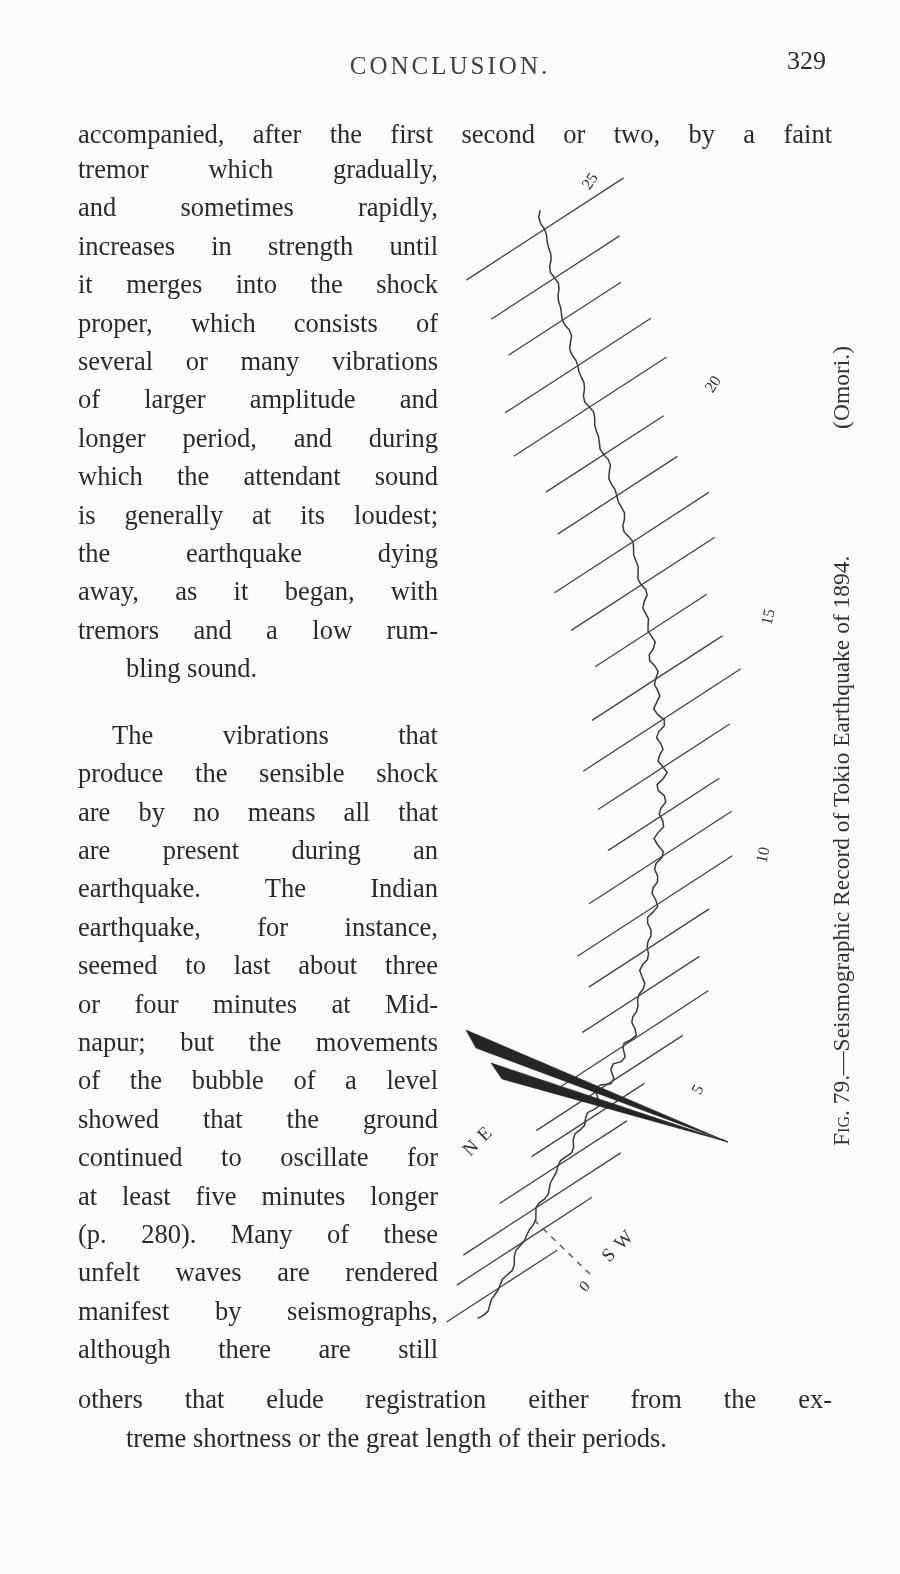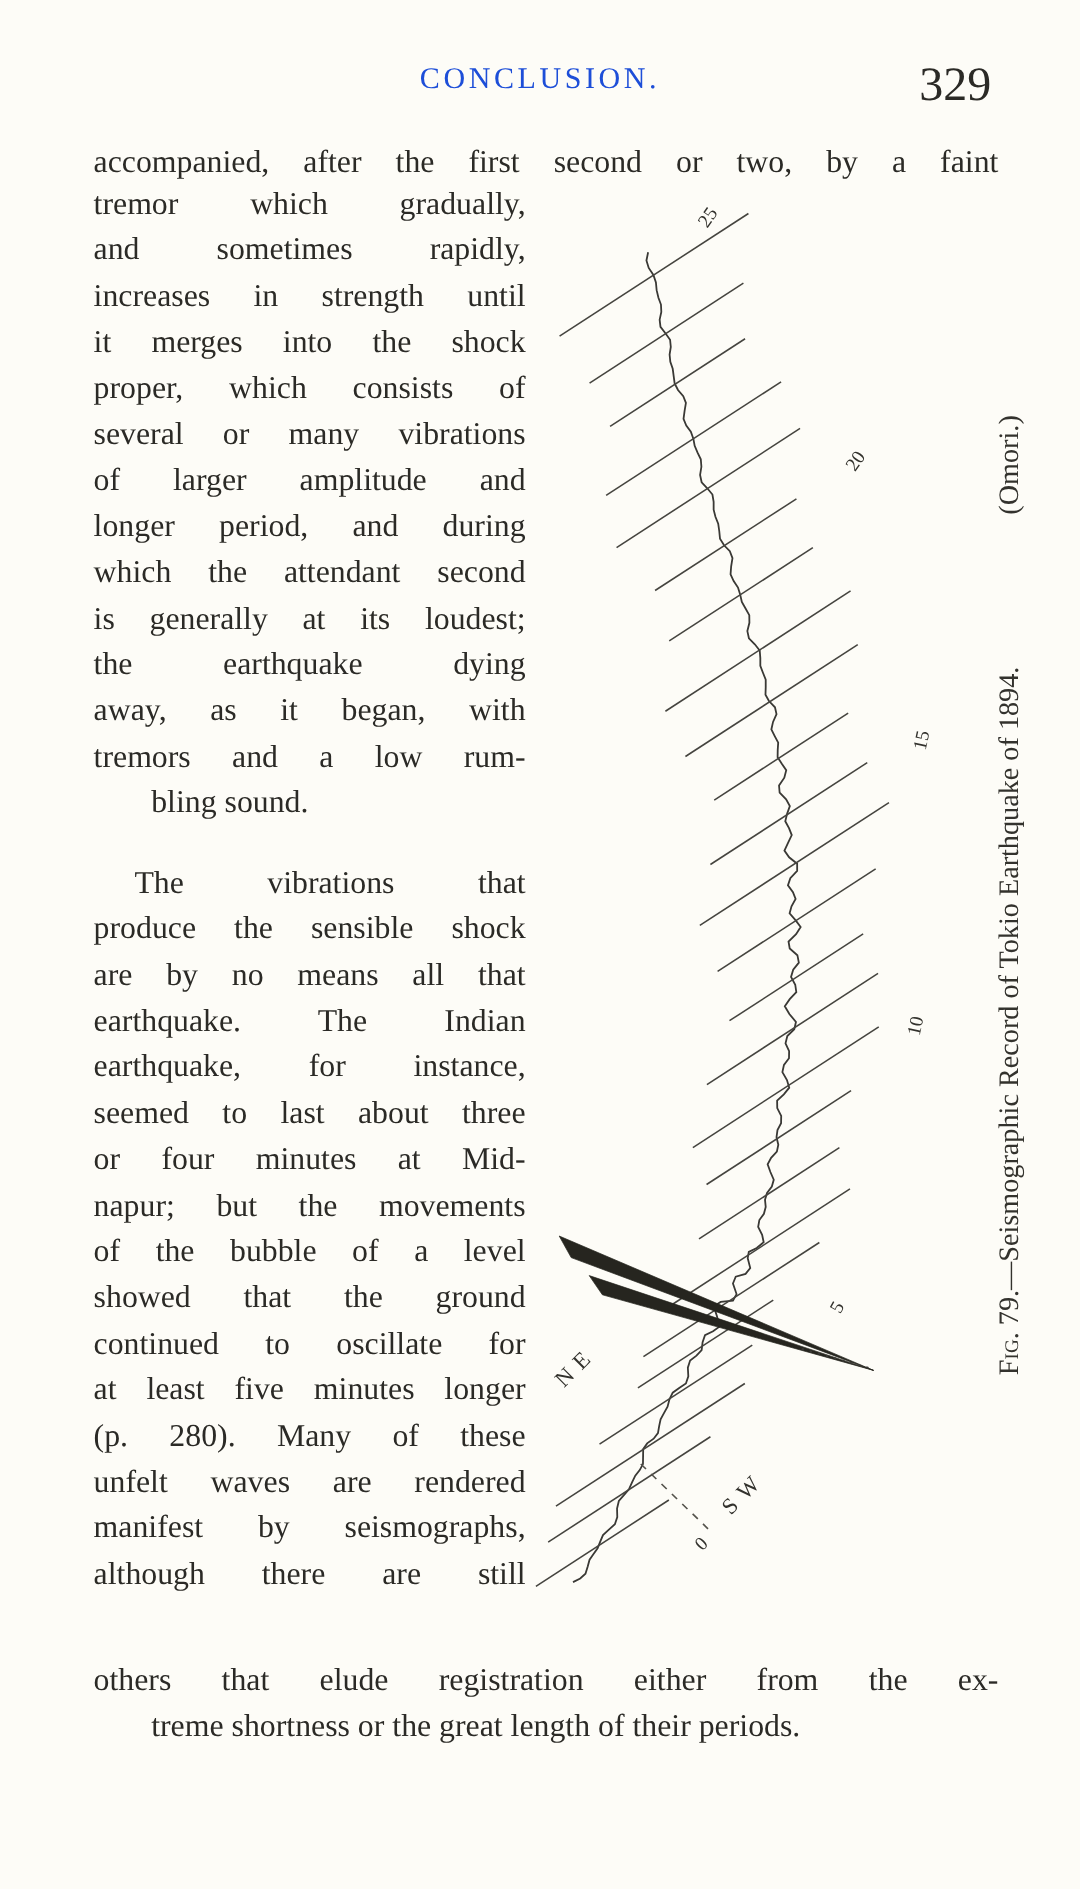--- a/index.html
+++ b/index.html
@@ -3,24 +3,24 @@
 <meta charset="utf-8">
 <style>
   html,body { margin:0; padding:0; background:#e8e6e0; }
   .page {
     position:relative; width:900px; height:1574px;
     background:#fdfcf7; color:#2b2a26; overflow:hidden;
     font-family:"Liberation Serif", serif;
   }
   .running-title {
     position:absolute; top:52px; left:0; width:100%;
-    text-align:center; font-size:25px; letter-spacing:3px; color:#1d4ed8;
+    text-align:center; font-size:25px; letter-spacing:3px; color:#404040;
   }
   .page-number {
-    position:absolute; top:46px; right:74px; font-size:40px; color:#2b2a26;
+    position:absolute; top:46px; right:74px; font-size:26px; color:#2b2a26;
   }
   .intro, .outro, .column { font-size:26.5px; color:#2b2a26; }
   .intro {
     position:absolute; top:114px; left:78px; width:754px;
     text-align:justify; text-align-last:justify; line-height:40px;
   }
   .column {
     position:absolute; top:150px; left:78px; width:360px; line-height:38.4px;
   }
   .outro {
@@ -60,29 +60,30 @@
 
   <div class="column">
     <div class="line">tremor which gradually,</div>
     <div class="line">and sometimes rapidly,</div>
     <div class="line">increases in strength until</div>
     <div class="line">it merges into the shock</div>
     <div class="line">proper, which consists of</div>
     <div class="line">several or many vibrations</div>
     <div class="line">of larger amplitude and</div>
     <div class="line">longer period, and during</div>
-    <div class="line">which the attendant second</div>
+    <div class="line">which the attendant sound</div>
     <div class="line">is generally at its loudest;</div>
     <div class="line">the earthquake dying</div>
     <div class="line">away, as it began, with</div>
     <div class="line">tremors and a low rum-</div>
     <div class="line end">bling sound.</div>
     <div class="line indent">The vibrations that</div>
     <div class="line">produce the sensible shock</div>
     <div class="line">are by no means all that</div>
+    <div class="line">are present during an</div>
     <div class="line">earthquake. The Indian</div>
     <div class="line">earthquake, for instance,</div>
     <div class="line">seemed to last about three</div>
     <div class="line">or four minutes at Mid-</div>
     <div class="line">napur; but the movements</div>
     <div class="line">of the bubble of a level</div>
     <div class="line">showed that the ground</div>
     <div class="line">continued to oscillate for</div>
     <div class="line">at least five minutes longer</div>
     <div class="line">(p. 280). Many of these</div>

